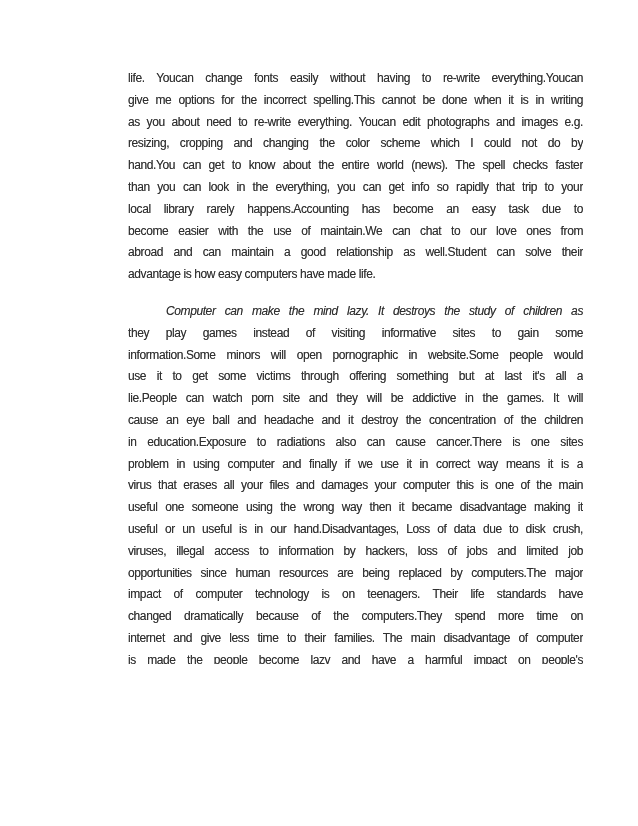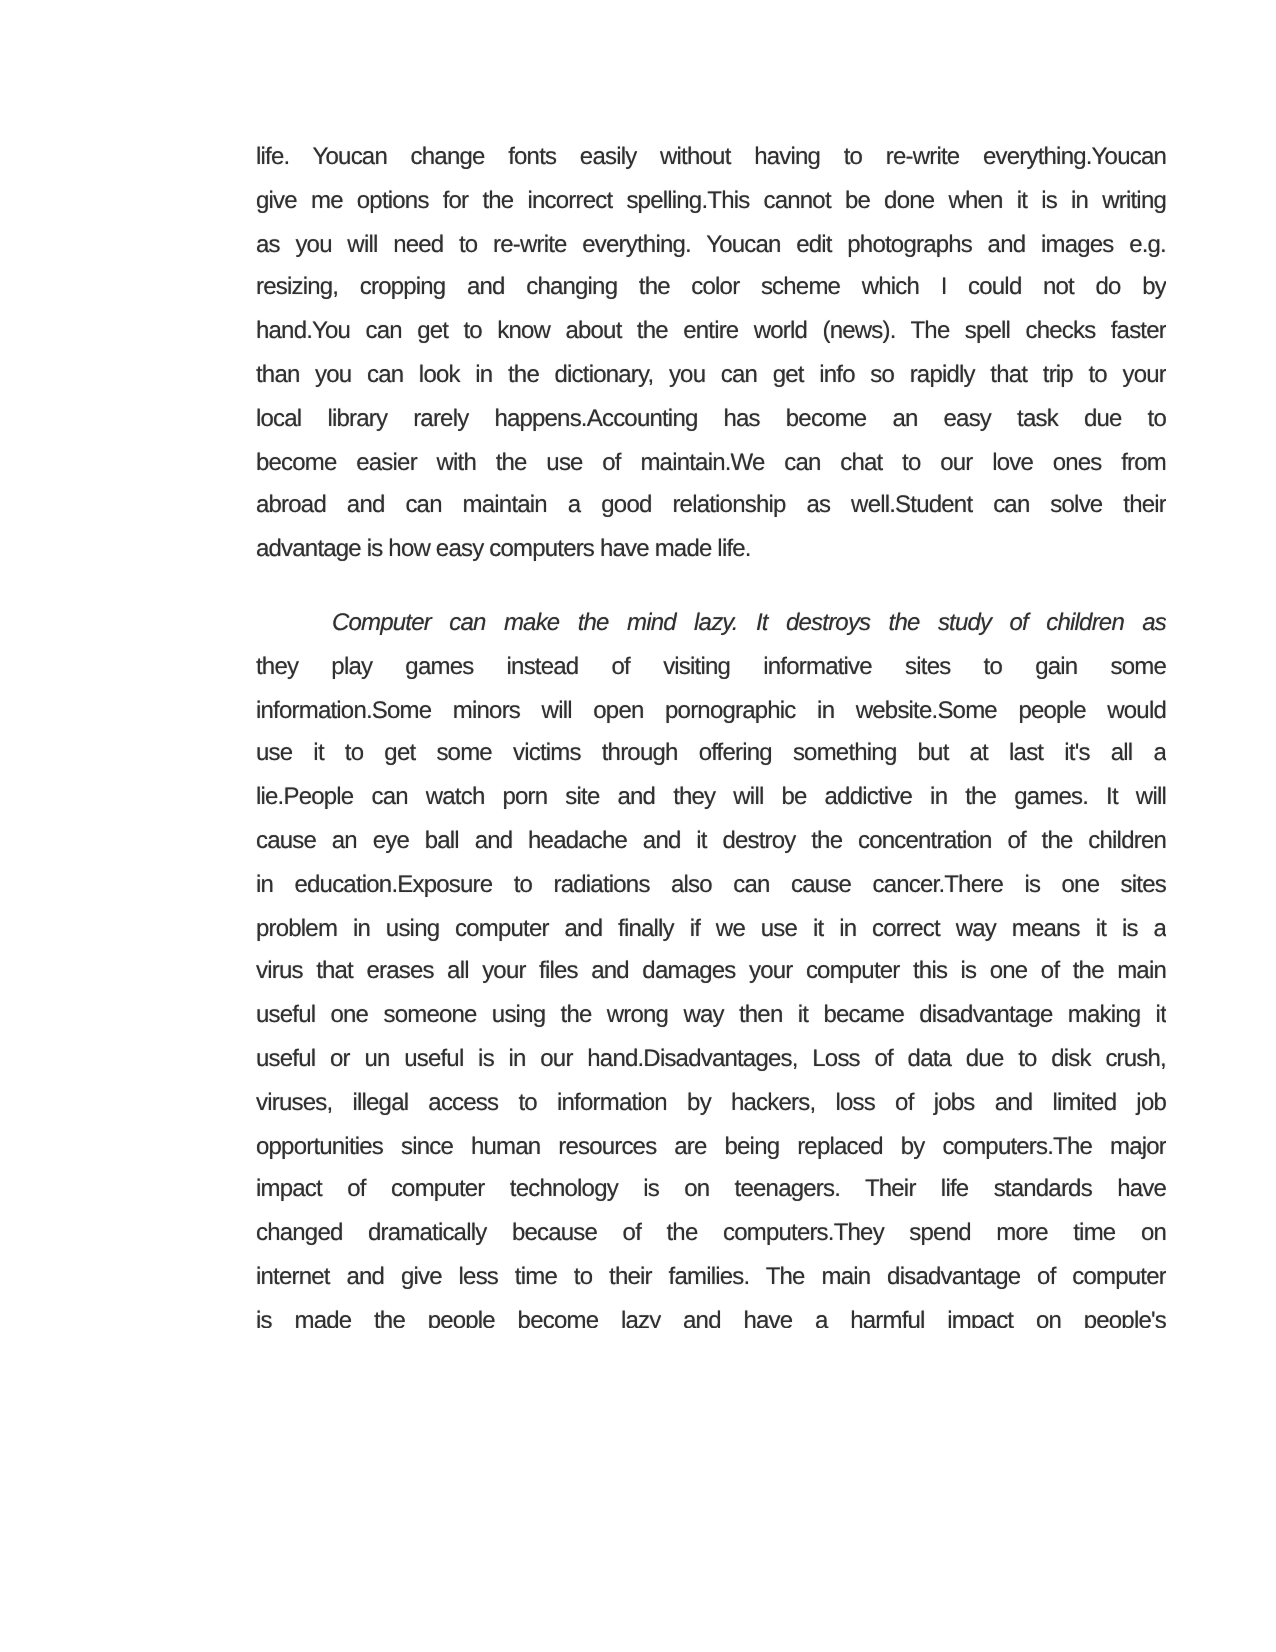--- a/index.html
+++ b/index.html
@@ -46,24 +46,24 @@
 </style>
 </head>
 <body>
 
 <div class="page">
   <div class="text-block">
 
     <div class="paragraph">
       <div class="line">life. Youcan change fonts easily without having to re-write everything.Youcan</div>
       <div class="line">give me options for the incorrect spelling.This cannot be done when it is in writing</div>
-      <div class="line">as you will need to re-write everything. Youcan edit photographs and images e.g.</div>
+      <div class="line">as you about need to re-write everything. Youcan edit photographs and images e.g.</div>
       <div class="line">resizing, cropping and changing the color scheme which I could not do by</div>
       <div class="line">hand.You can get to know about the entire world (news). The spell checks faster</div>
-      <div class="line">than you can look in the dictionary, you can get info so rapidly that trip to your</div>
+      <div class="line">than you can look in the everything, you can get info so rapidly that trip to your</div>
       <div class="line">local library rarely happens.Accounting has become an easy task due to</div>
       <div class="line">become easier with the use of maintain.We can chat to our love ones from</div>
       <div class="line">abroad and can maintain a good relationship as well.Student can solve their</div>
       <div class="line last">advantage is how easy computers have made life.</div>
     </div>
 
     <div class="paragraph">
       <div class="line indent">Computer can make the mind lazy. It destroys the study of children as</div>
       <div class="line">they play games instead of visiting informative sites to gain some</div>
       <div class="line">information.Some minors will open pornographic in website.Some people would</div>

